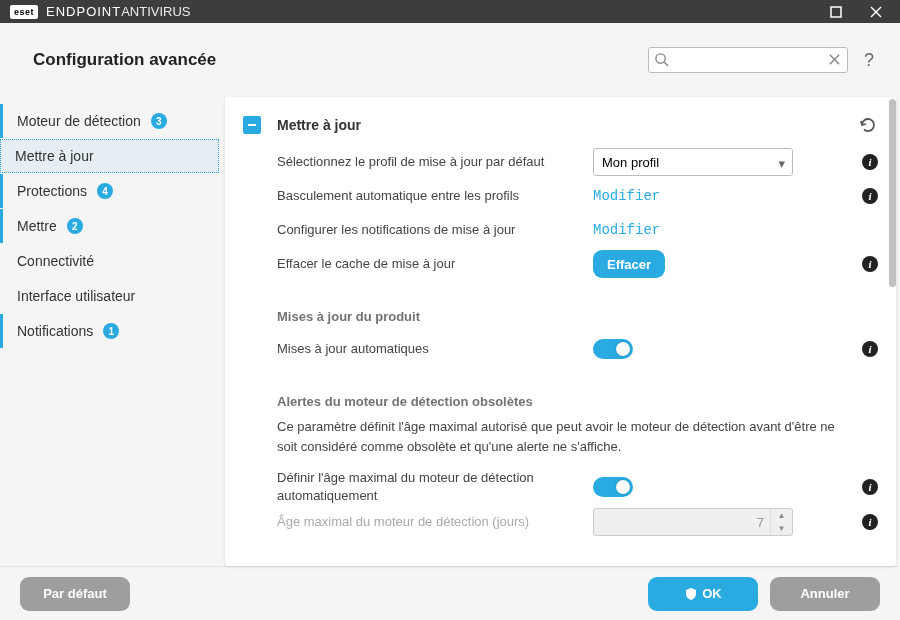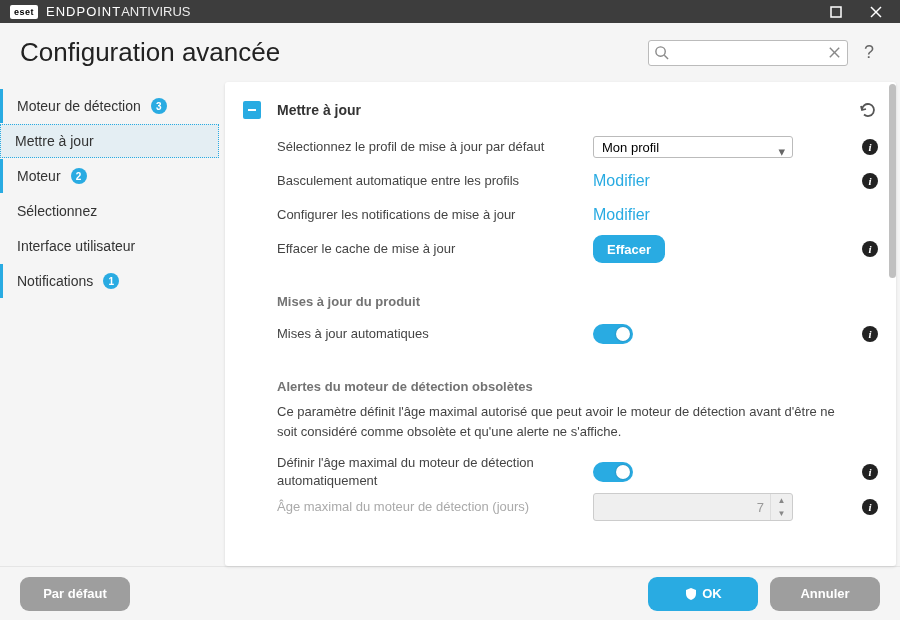--- a/index.html
+++ b/index.html
@@ -18,21 +18,21 @@
   
   .titlebar{height:23px;background:var(--titlebar);color:#fff;display:flex;align-items:center;padding:0 4px 0 10px;font-size:13px;}
   .brand-badge{background:#fff;color:#000;font-weight:bold;font-size:9px;padding:2px 4px;border-radius:2px;margin-right:8px;letter-spacing:0.5px;}
   .title-strong{font-weight:300;letter-spacing:1px;}
   .title-light{font-weight:300;opacity:.9;}
   .titlebar-spacer{flex:1;}
   .winctl{width:40px;height:32px;display:flex;align-items:center;justify-content:center;color:#fff;}
   .winctl svg{width:12px;height:12px;stroke:#fff;stroke-width:1.5;fill:none;}
   
   .header{display:flex;align-items:center;padding:14px 20px 14px 20px;}
-  .header h1{margin:0;font-size:26px;font-weight:400;color:#222;}
+  .header h1{margin:13px;font-size:17px;font-weight:700;color:#222;}
   .header-spacer{flex:1;}
   .search{position:relative;width:200px;margin-right:10px;}
   .search input{width:100%;height:26px;border:1px solid #bbb;border-radius:3px;padding:0 26px 0 26px;font-size:13px;outline:none;background:#fff;}
   .search .mag{position:absolute;left:6px;top:5px;width:15px;height:15px;color:#888;}
   .search .clear{position:absolute;right:6px;top:5px;width:15px;height:15px;color:#888;}
   .help{font-size:18px;color:#666;padding:0 6px;}
   
   .body{flex:1;display:flex;min-height:0;}
   .sidebar{width:225px;padding:6px 6px 6px 0;}
   .nav-item{display:flex;align-items:center;height:34px;padding:0 14px;font-size:14px;color:#333;border-left:3px solid transparent;margin:1px 0;cursor:pointer;text-align:center;}
@@ -53,24 +53,24 @@
   .revert{width:20px;height:20px;color:#555;}
   .row{display:flex;align-items:center;min-height:34px;padding:1px 0;font-size:13px;color:#444;}
   .row .lbl{flex:0 0 350px;padding-left:34px;line-height:1.35;}
   .row .lbl.wrap{flex:0 0 350px;}
   .row .ctrl{flex:0 0 210px;display:flex;align-items:center;}
   .row .info{margin-left:auto;padding-left:12px;}
   .subheader{font-weight:bold;font-size:13px;color:#737373;padding:28px 0 8px 34px;}
   .desc{font-size:13px;color:#444;padding:0 32px 12px 34px;line-height:1.5;}
   .disabled .lbl{color:#aaa;}
   
-  select, .dropdown{width:200px;height:22px;border:1px solid #bbb;border-radius:3px;padding:0 28px 0 8px;font-size:13px;background:#fff;appearance:none;position:relative;}
+  select, .dropdown{width:200px;height:28px;border:1px solid #bbb;border-radius:3px;padding:0 28px 0 8px;font-size:13px;background:#fff;appearance:none;position:relative;}
   .dropdown-wrap{position:relative;width:200px;}
   .dropdown-wrap .caret{position:absolute;right:8px;top:8px;pointer-events:none;color:#666;}
-  .link{color:var(--accent);font-size:16px;text-decoration:none;}
+  .link{color:var(--accent);font-size:14px;text-decoration:none;font-family:Liberation Mono, monospace;}
   .btn{display:inline-flex;align-items:center;justify-content:center;height:28px;padding:0 14px;border-radius:9px;font-size:13px;border:none;cursor:pointer;}
   .btn.primary{background:var(--accent);color:#fff;font-weight:bold;}
   .toggle{width:40px;height:20px;border-radius:10px;background:var(--accent);position:relative;}
   .toggle::after{content:"";width:14px;height:14px;border-radius:50%;background:#fff;position:absolute;right:3px;top:3px;box-shadow:0 0 2px rgba(0,0,0,.3);}
   .spinner{width:200px;height:28px;border:1px solid #ccc;border-radius:3px;background:#efefef;position:relative;color:#999;font-size:13px;display:flex;align-items:center;justify-content:flex-end;padding-right:28px;}
   .spinner .spin-btns{position:absolute;right:0;top:0;width:22px;height:100%;display:flex;flex-direction:column;border-left:1px solid #ddd;}
   .spinner .spin-btns div{flex:1;display:flex;align-items:center;justify-content:center;font-size:8px;color:#888;}
   .info-icon{width:16px;height:16px;border-radius:50%;background:#222;color:#fff;font-size:11px;font-weight:bold;font-style:italic;font-family:Georgia,serif;display:inline-flex;align-items:center;justify-content:center;}
   
   .footer{height:54px;background:var(--app-bg);display:flex;align-items:center;padding:0 20px;border-top:1px solid #e5e5e5;}
@@ -125,25 +125,29 @@
 
     <div class="sidebar">
       <div class="nav-item" data-flag="true">
         <span class="label">Moteur de détection</span>
         <span class="badge">3</span>
       </div>
       <div class="nav-item selected" data-flag="true">
         <span class="label">Mettre à jour</span>
       </div>
       <div class="nav-item" data-flag="true">
-        <span class="label">Moteur</span>
+        <span class="label">Protections</span>
+        <span class="badge">4</span>
+      </div>
+      <div class="nav-item" data-flag="true">
+        <span class="label">Mettre</span>
         <span class="badge">2</span>
       </div>
       <div class="nav-item">
-        <span class="label">Sélectionnez</span>
+        <span class="label">Connectivité</span>
       </div>
       <div class="nav-item">
         <span class="label">Interface utilisateur</span>
       </div>
       <div class="nav-item" data-flag="true">
         <span class="label">Notifications</span>
         <span class="badge">1</span>
       </div>
     </div>
 

